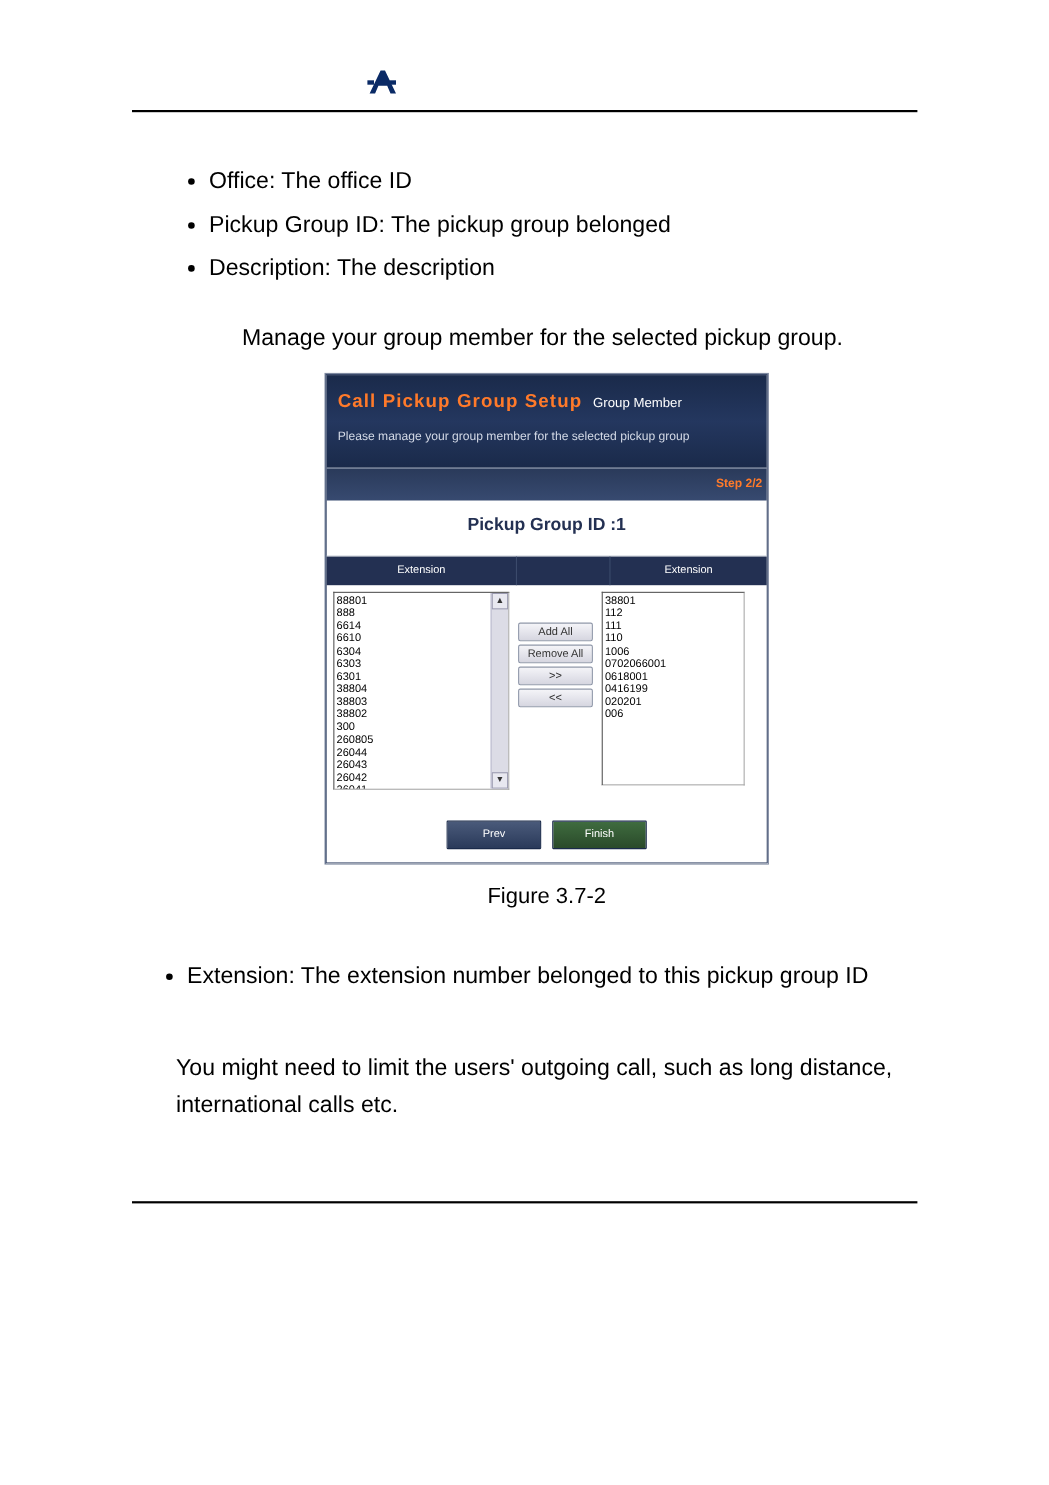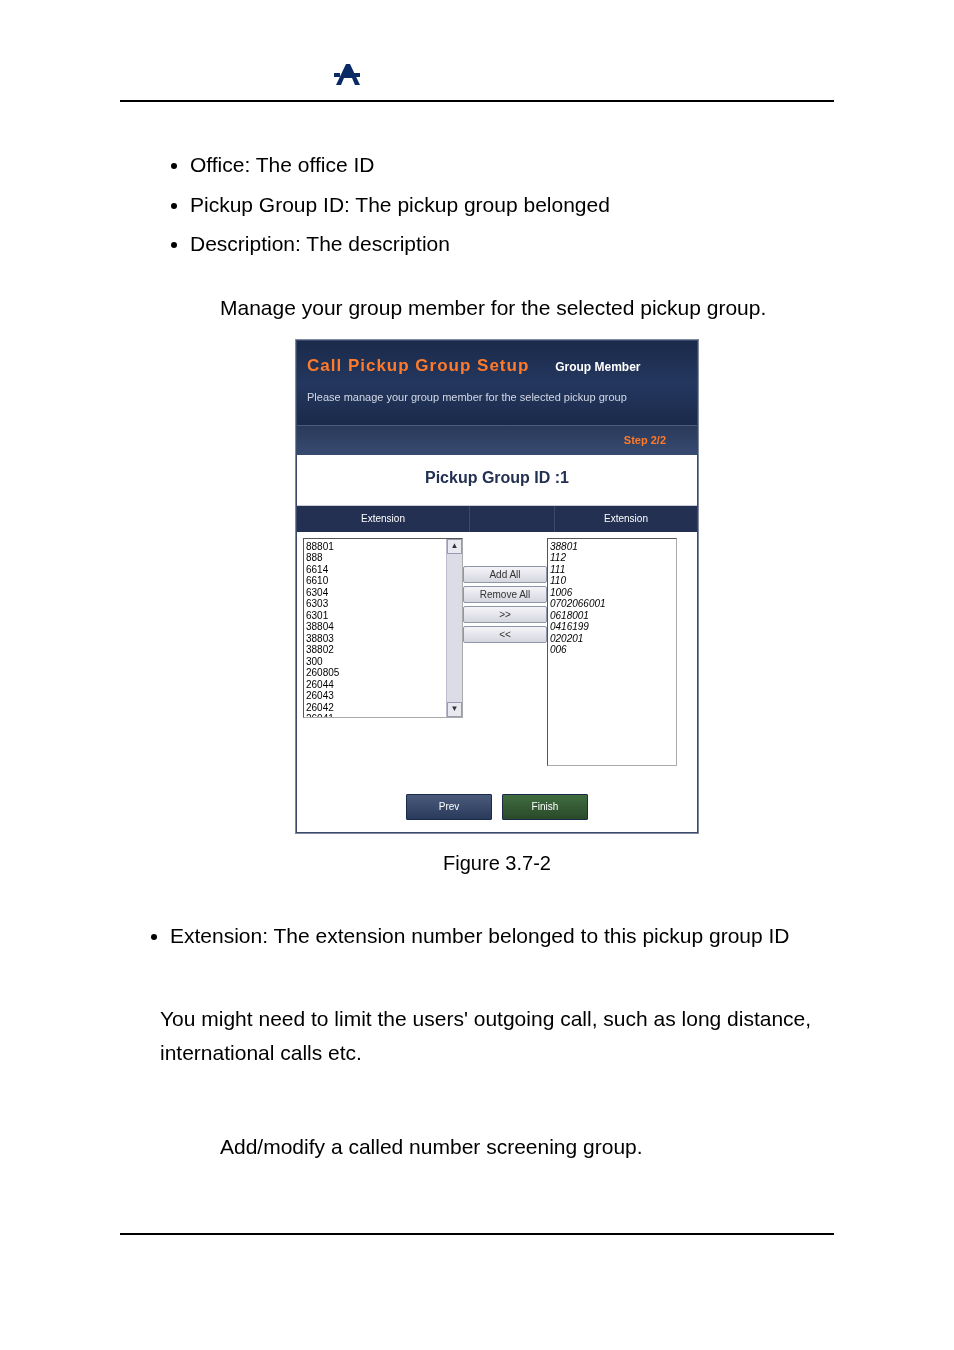--- a/index.html
+++ b/index.html
@@ -72,36 +72,36 @@
   }
   .panel-title-1 {
     color: #ff7a2a;
     font-family: "Trebuchet MS", sans-serif;
     font-weight: bold;
     font-size: 17px;
     letter-spacing: 1px;
   }
   .panel-title-2 {
     color: #fff;
-    font-weight: bold;
+    font-weight: normal;
     font-size: 12px;
-    margin-left: 20px;
+    margin-left: 4px;
   }
   .panel-sub {
     color: #d3d9e6;
     font-size: 11px;
     margin-top: 8px;
   }
   .step-row {
     background: linear-gradient(#2a3a5a,#374a70);
     text-align: right;
     color: #ff7a2a;
     font-size: 11px;
     font-weight: bold;
-    padding: 6px 31px;
+    padding: 6px 4px;
     border-top: 1px solid #4a5a7a;
   }
   .group-id-row {
     text-align: center;
     font-size: 16px;
     font-weight: bold;
     color: #233052;
     padding: 10px 0 14px 0;
     border-bottom: 1px solid #c8cdd8;
   }
@@ -127,21 +127,21 @@
     border: 1px inset #aaa;
     background: #fff;
     overflow: hidden;
     box-sizing: border-box;
     white-space: pre;
     line-height: 1.15;
     padding: 2px;
     position: relative;
   }
   .listbox.left { width: 160px; height: 180px; }
-  .listbox.right { width: 130px; height: 228px; font-style: italic; }
+  .listbox.right { width: 130px; height: 176px; }
   .listbox .sb {
     position: absolute;
     right: 0; top: 0;
     width: 15px;
     height: 100%;
     background: #dcdce6;
     border-left: 1px solid #bcbccf;
   }
   .sb .arrow-up, .sb .arrow-down {
     width: 13px; height: 13px;
@@ -157,21 +157,21 @@
   .sb .arrow-down { position:absolute; bottom:0; left:0; }
   .mid-btns {
     width: 72px;
     margin-top: 28px;
     display: flex;
     flex-direction: column;
     gap: 3px;
     align-items: center;
   }
   .sbtn {
-    width: 84px;
+    width: 68px;
     font-size: 10px;
     padding: 2px 0;
     background: linear-gradient(#f4f4f8,#d6d6e0);
     border: 1px solid #8e96a8;
     border-radius: 2px;
     color: #333;
     cursor: pointer;
     font-family: Verdana, Geneva, sans-serif;
   }
   .foot-btns {
@@ -295,19 +295,18 @@
 
       <div class="fig-caption">Figure 3.7-2</div>
     </div>
 
     <ul class="bottom-bullet">
       <li>Extension: The extension number belonged to this pickup group ID</li>
     </ul>
 
     <div class="para">You might need to limit the users' outgoing call, such as long distance, international calls etc.</div>
 
-    <div class="subline">Add/modify a called number screening group.</div>
 
   </div>
 
   <hr class="footer-rule">
 
 </div>
 
 </body></html>

